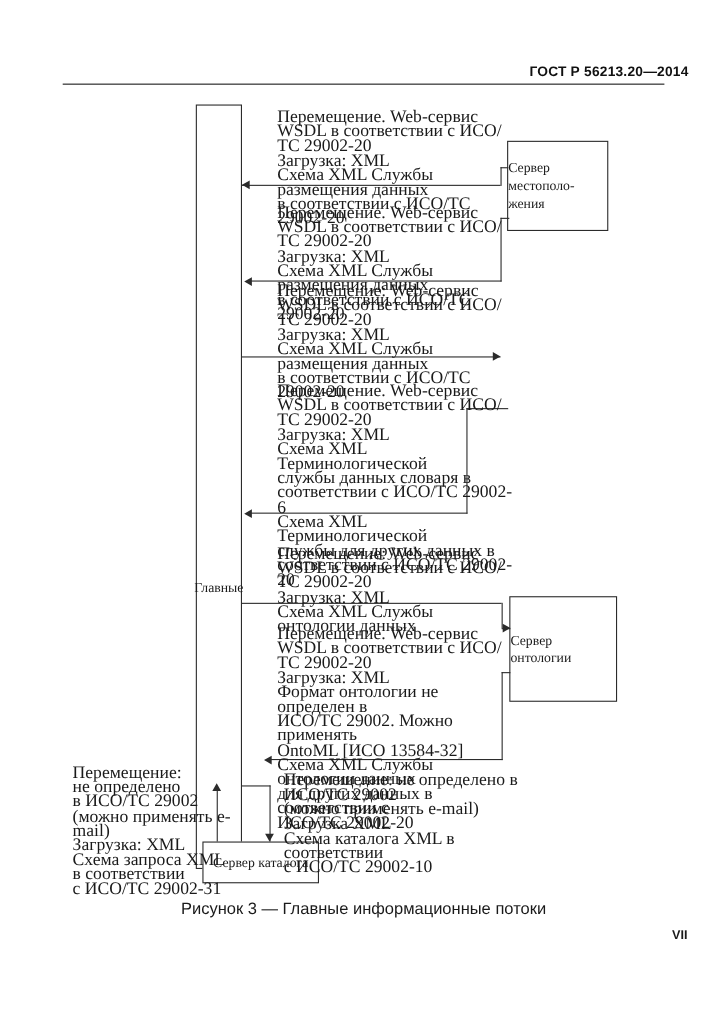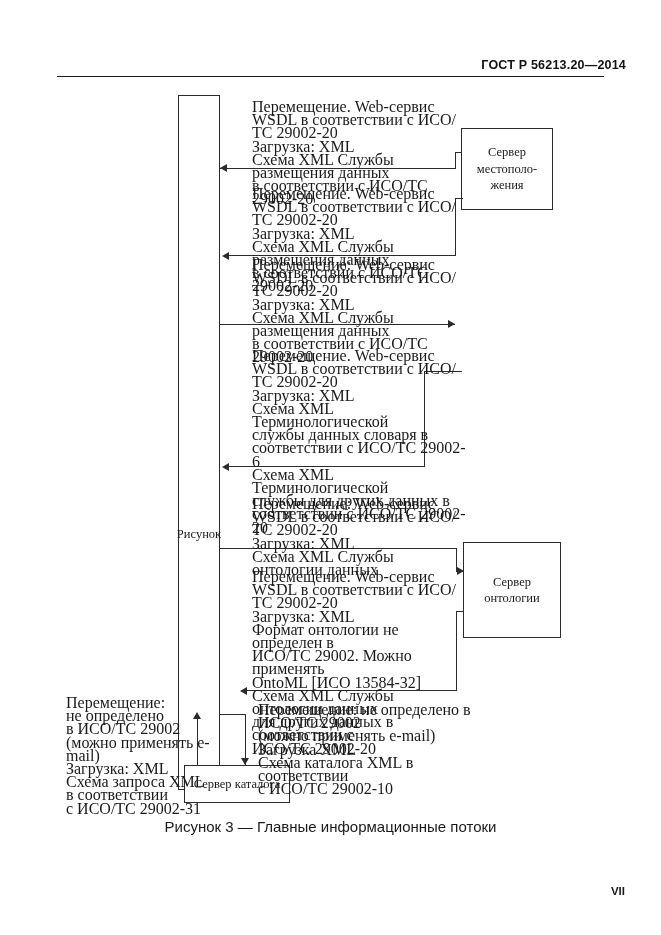--- a/index.html
+++ b/index.html
@@ -40,21 +40,21 @@
   }
   
   .box {
     position: absolute;
     border: 1.3px solid #2b2b2b;
     background: #fff;
     box-sizing: border-box;
     display: flex;
     align-items: center;
     justify-content: center;
-    text-align: center;
+    text-align: left;
     font-size: 12.5px;
     line-height: 1.32;
   }
   .box-client {
     left: 178px;
     top: 95px;
     width: 42px;
     height: 695px;
   }
   .box-client .lbl {
@@ -120,33 +120,32 @@
     color: #1a1a1a;
   }
   .folio {
     position: absolute;
     top: 845px;
     right: 36px;
     font-family: "Liberation Sans", sans-serif;
     font-size: 11.5px;
     font-weight: bold;
     color: #1a1a1a;
-    margin-top: 40px;
   }
 </style>
 </head>
 <body>
 
 <div class="page">
 
   <div class="doc-header">ГОСТ Р 56213.20—2014</div>
   <div class="doc-header-rule"></div>
 
   <div class="box box-client">
-    <span class="lbl">Рисунок</span>
+    <span class="lbl">Главные</span>
   </div>
 
   <div class="box box-location">
     <span>Сервер
 местополо-
 жения</span>
   </div>
 
 
   <div class="box box-ontology">

